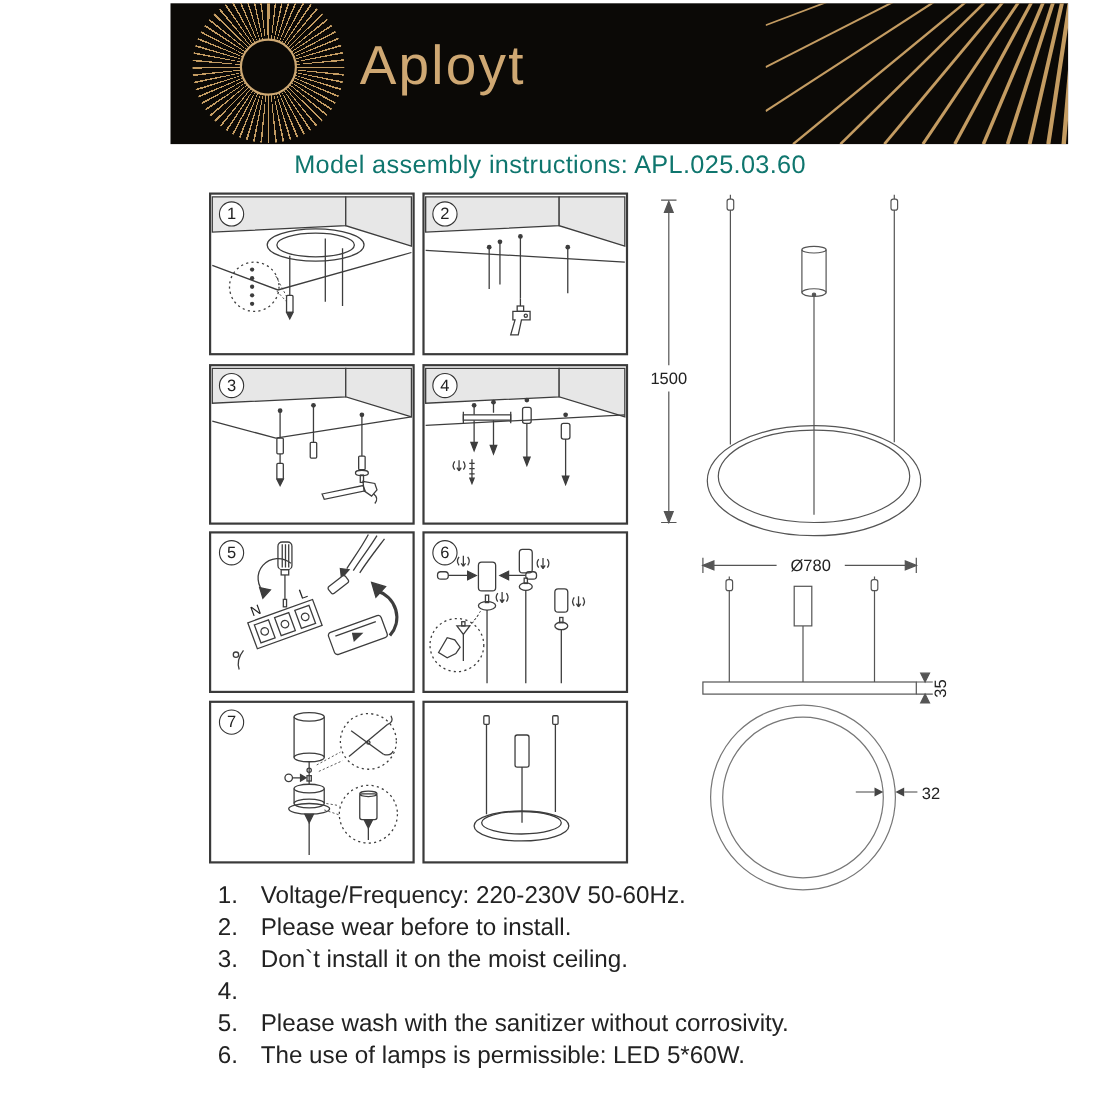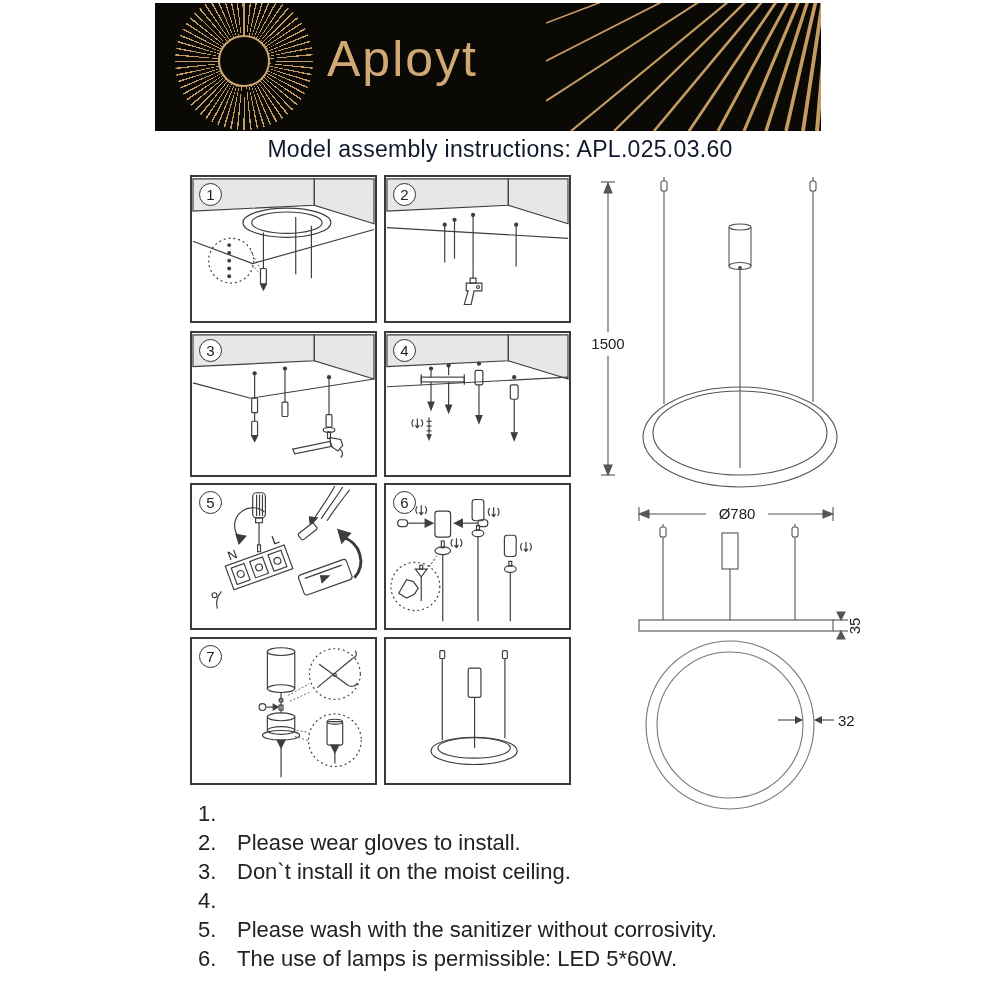--- a/index.html
+++ b/index.html
@@ -4,41 +4,41 @@
 <style>
   html,body{margin:0;padding:0;}
   body{
     width:1000px;height:1000px;background:#ffffff;position:relative;
     font-family:"Liberation Sans",sans-serif;color:#1f1f1f;overflow:hidden;
   }
   .page{position:absolute;inset:0;}
 
   
   .banner{
-    position:absolute;left:155px;top:3px;width:666px;height:128px;
+    position:absolute;left:155px;top:3px;width:816px;height:128px;
     background:#0b0906;overflow:hidden;
   }
   .sunburst{
     position:absolute;left:20px;top:-11px;width:138px;height:138px;border-radius:50%;
     background:repeating-conic-gradient(#c49c62 0deg 1.3deg, rgba(0,0,0,0) 1.3deg 5.6deg);
   }
   .sb-center{
     position:absolute;left:43px;top:43px;width:52px;height:52px;border-radius:50%;
     background:#0b0906;border:2px solid #cda873;box-sizing:border-box;
   }
   .brand{
     position:absolute;left:172px;top:30px;font-size:50px;line-height:52px;
     color:#cfa873;letter-spacing:2px;font-weight:400;
   }
   .rays{position:absolute;right:0;top:0;width:275px;height:128px;}
 
   
   .title{
     position:absolute;left:155px;top:136px;width:690px;text-align:center;
-    font-size:23px;letter-spacing:.3px;color:#0f172a;
+    font-size:23px;letter-spacing:.3px;color:#0f766e;
   }
 
   
   .panel{position:absolute;border:2px solid #3a3a3a;background:#fff;box-sizing:border-box;}
   .panel svg{position:absolute;left:0;top:0;width:100%;height:100%;}
   .badge{
     position:absolute;left:7px;top:6px;width:23px;height:23px;border:1.5px solid #333;
     border-radius:50%;font-size:15px;line-height:22px;text-align:center;color:#222;
     box-sizing:border-box;background:#fff;z-index:2;
   }
@@ -467,24 +467,25 @@
         <line x1="214" y1="90" x2="202" y2="90"></line>
         <polygon points="194,90 202,86 202,94" fill="#444" stroke="none"></polygon>
       </g>
     </g>
     <text class="dim-text" x="218" y="96" text-anchor="start">32</text>
   </svg>
 
   <ol class="instructions">
     <li class="ins">
       <span class="ins-num">1.</span>
+      <span class="ins-text">Voltage/Frequency: 220-230V 50-60Hz.</span>
     </li>
     <li class="ins">
       <span class="ins-num">2.</span>
-      <span class="ins-text">Please wear gloves to install.</span>
+      <span class="ins-text">Please wear before to install.</span>
     </li>
     <li class="ins">
       <span class="ins-num">3.</span>
       <span class="ins-text">Don`t install it on the moist ceiling.</span>
     </li>
     <li class="ins">
       <span class="ins-num">4.</span>
     </li>
     <li class="ins">
       <span class="ins-num">5.</span>

